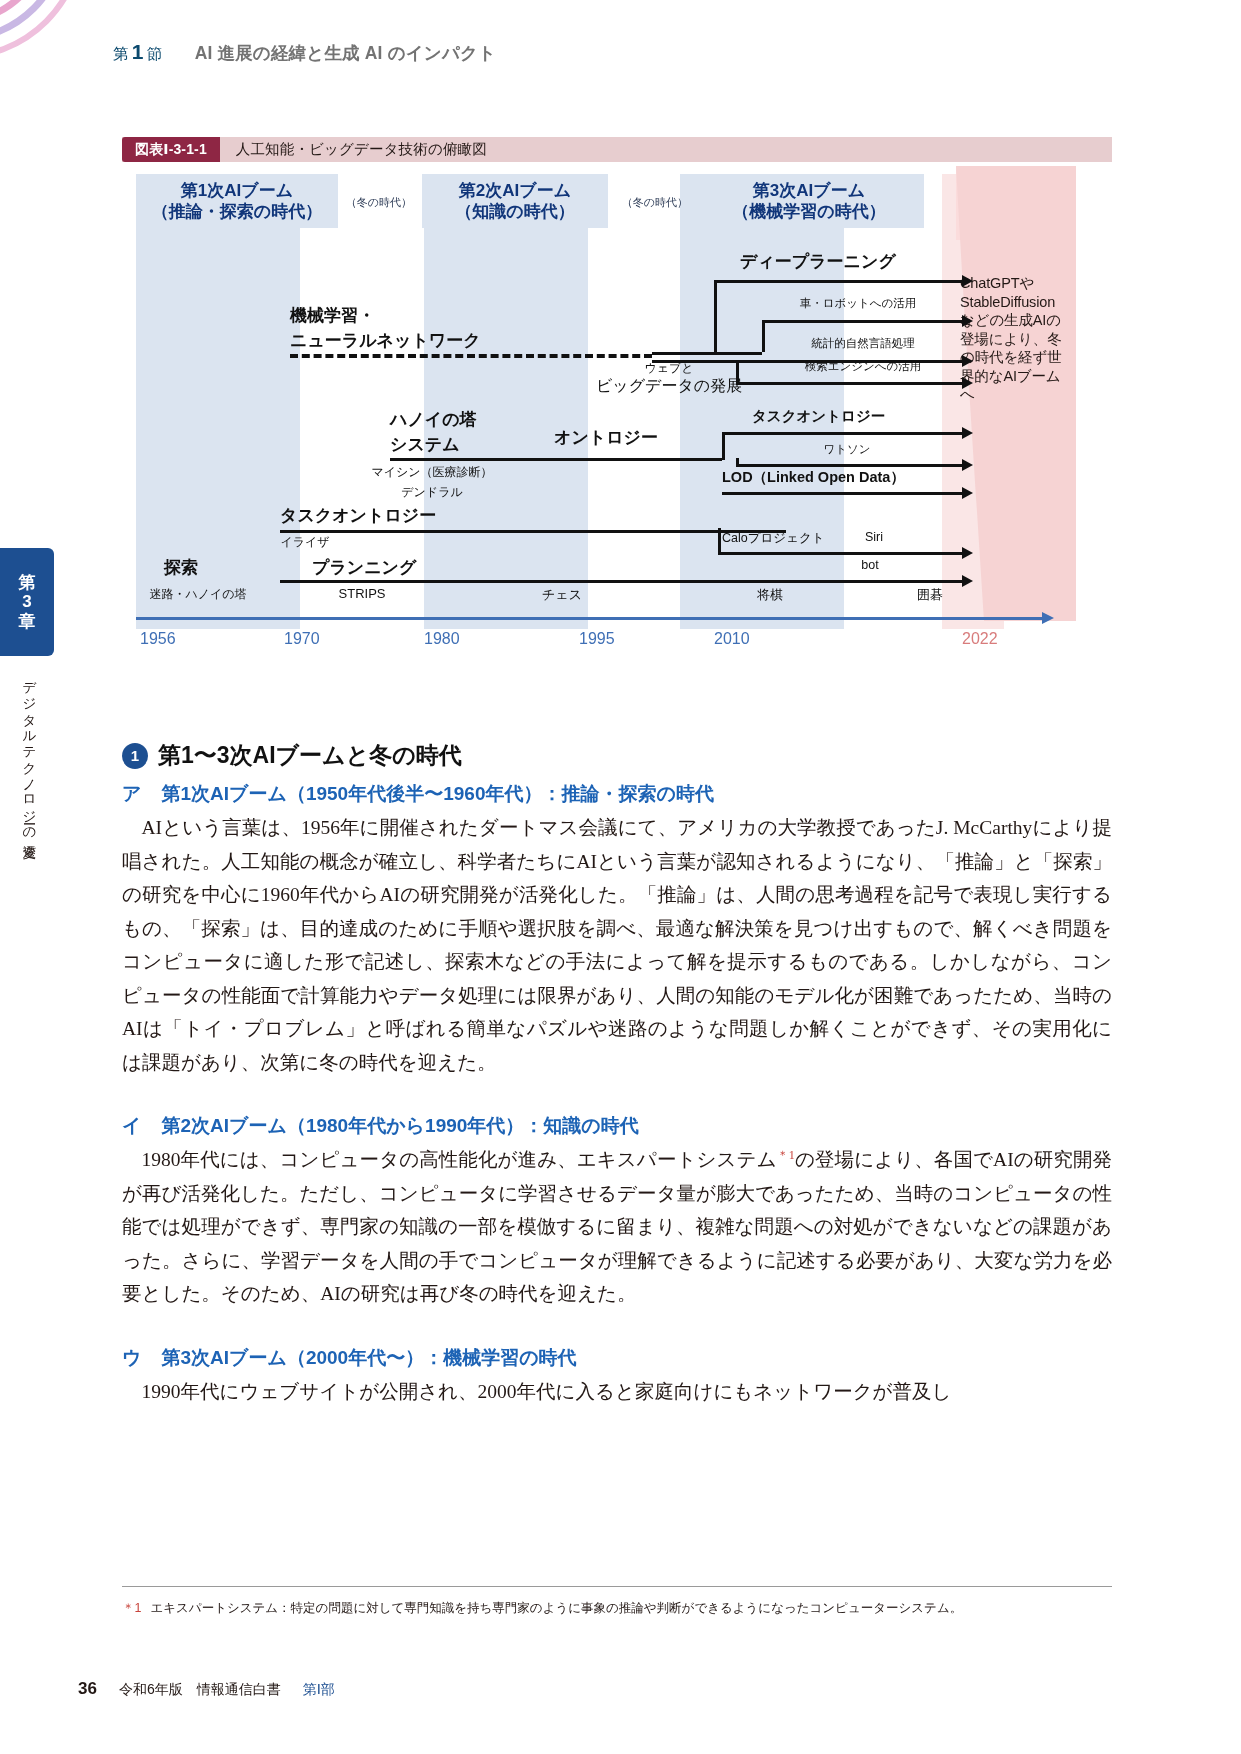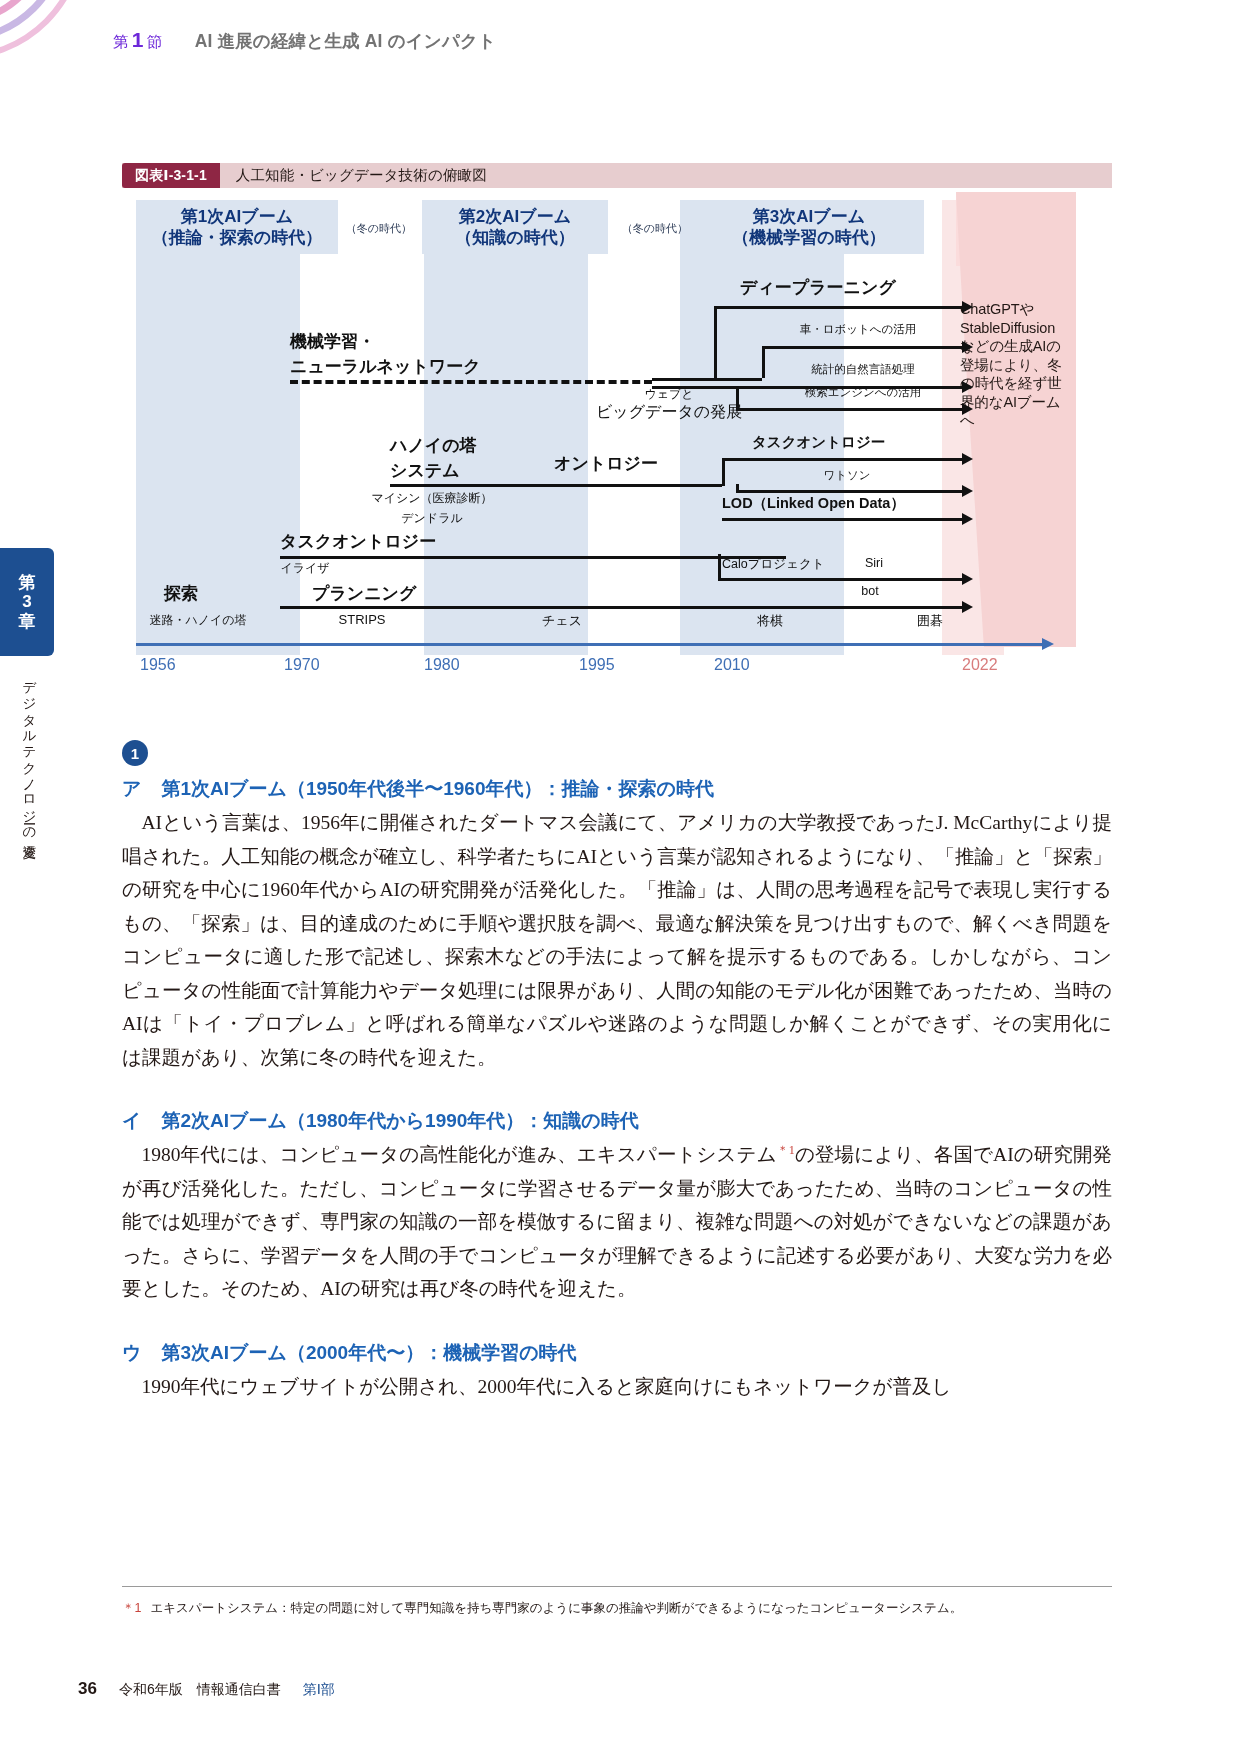--- a/index.html
+++ b/index.html
@@ -15,21 +15,21 @@
   }
 
   
   #corner-deco { position: absolute; top: -110px; left: -95px; width: 300px; height: 260px; }
 
   
   #page-header {
     position: absolute; top: 28px; left: 113px;
     display: flex; align-items: baseline; gap: 0;
   }
-  .hdr-sec { color: #6d28d9; font-size: 15.5px; letter-spacing: .02em; }
+  .hdr-sec { color: #0c4a6e; font-size: 15.5px; letter-spacing: .02em; margin-top: 12px; }
   .hdr-sec .num { font-size: 21px; font-weight: 700; padding: 0 3px; }
   .hdr-title {
     margin-left: 32px; font-size: 17.5px; font-weight: 700;
     color: #737373; letter-spacing: .01em;
   }
 
   
   #chapter-tab {
     position: absolute; left: 0; top: 548px;
     width: 54px; height: 108px;
@@ -40,21 +40,21 @@
   }
   #chapter-side-label {
     position: absolute; left: 16px; top: 672px;
     width: 22px;
     font-size: 13.5px; color: #231815; letter-spacing: .06em;
     writing-mode: vertical-rl; text-orientation: upright;
     line-height: 1.35;
   }
 
   
-  #figure { position: absolute; left: 122px; top: 163px; width: 990px; }
+  #figure { position: absolute; left: 122px; top: 137px; width: 990px; }
   #figure-titlebar {
     display: flex; align-items: stretch; height: 25px;
     background: #e7cdcf;
   }
   #figure-no {
     background: #8e2644; color: #fff;
     font-size: 14px; font-weight: 700;
     padding: 0 13px; display: flex; align-items: center;
     border-radius: 3px 0 0 3px; letter-spacing: .01em;
   }
@@ -318,20 +318,21 @@
     <div class="year" style="left:448px; top:456px;margin-left:9px;">1995</div>
     <div class="year" style="left:592px; top:456px;">2010</div>
     <div class="year pinkyr" style="left:840px; top:456px;">2022</div>
   </div>
 </div>
 
 <div id="body-col">
 
   <div class="section-head">
     <span class="circle-num">1</span>
+    <span class="txt">第1〜3次AIブームと冬の時代</span>
   </div>
 
   <div class="sub-head">
     <span>ア</span>
     <span>第1次AIブーム（1950年代後半〜1960年代）：推論・探索の時代</span>
   </div>
   <p class="para">AIという言葉は、1956年に開催されたダートマス会議にて、アメリカの大学教授であったJ. McCarthyにより提唱された。人工知能の概念が確立し、科学者たちにAIという言葉が認知されるようになり、「推論」と「探索」の研究を中心に1960年代からAIの研究開発が活発化した。「推論」は、人間の思考過程を記号で表現し実行するもの、「探索」は、目的達成のために手順や選択肢を調べ、最適な解決策を見つけ出すもので、解くべき問題をコンピュータに適した形で記述し、探索木などの手法によって解を提示するものである。しかしながら、コンピュータの性能面で計算能力やデータ処理には限界があり、人間の知能のモデル化が困難であったため、当時のAIは「トイ・プロブレム」と呼ばれる簡単なパズルや迷路のような問題しか解くことができず、その実用化には課題があり、次第に冬の時代を迎えた。</p>
 
   <div class="sub-head spaced">
     <span>イ</span>

